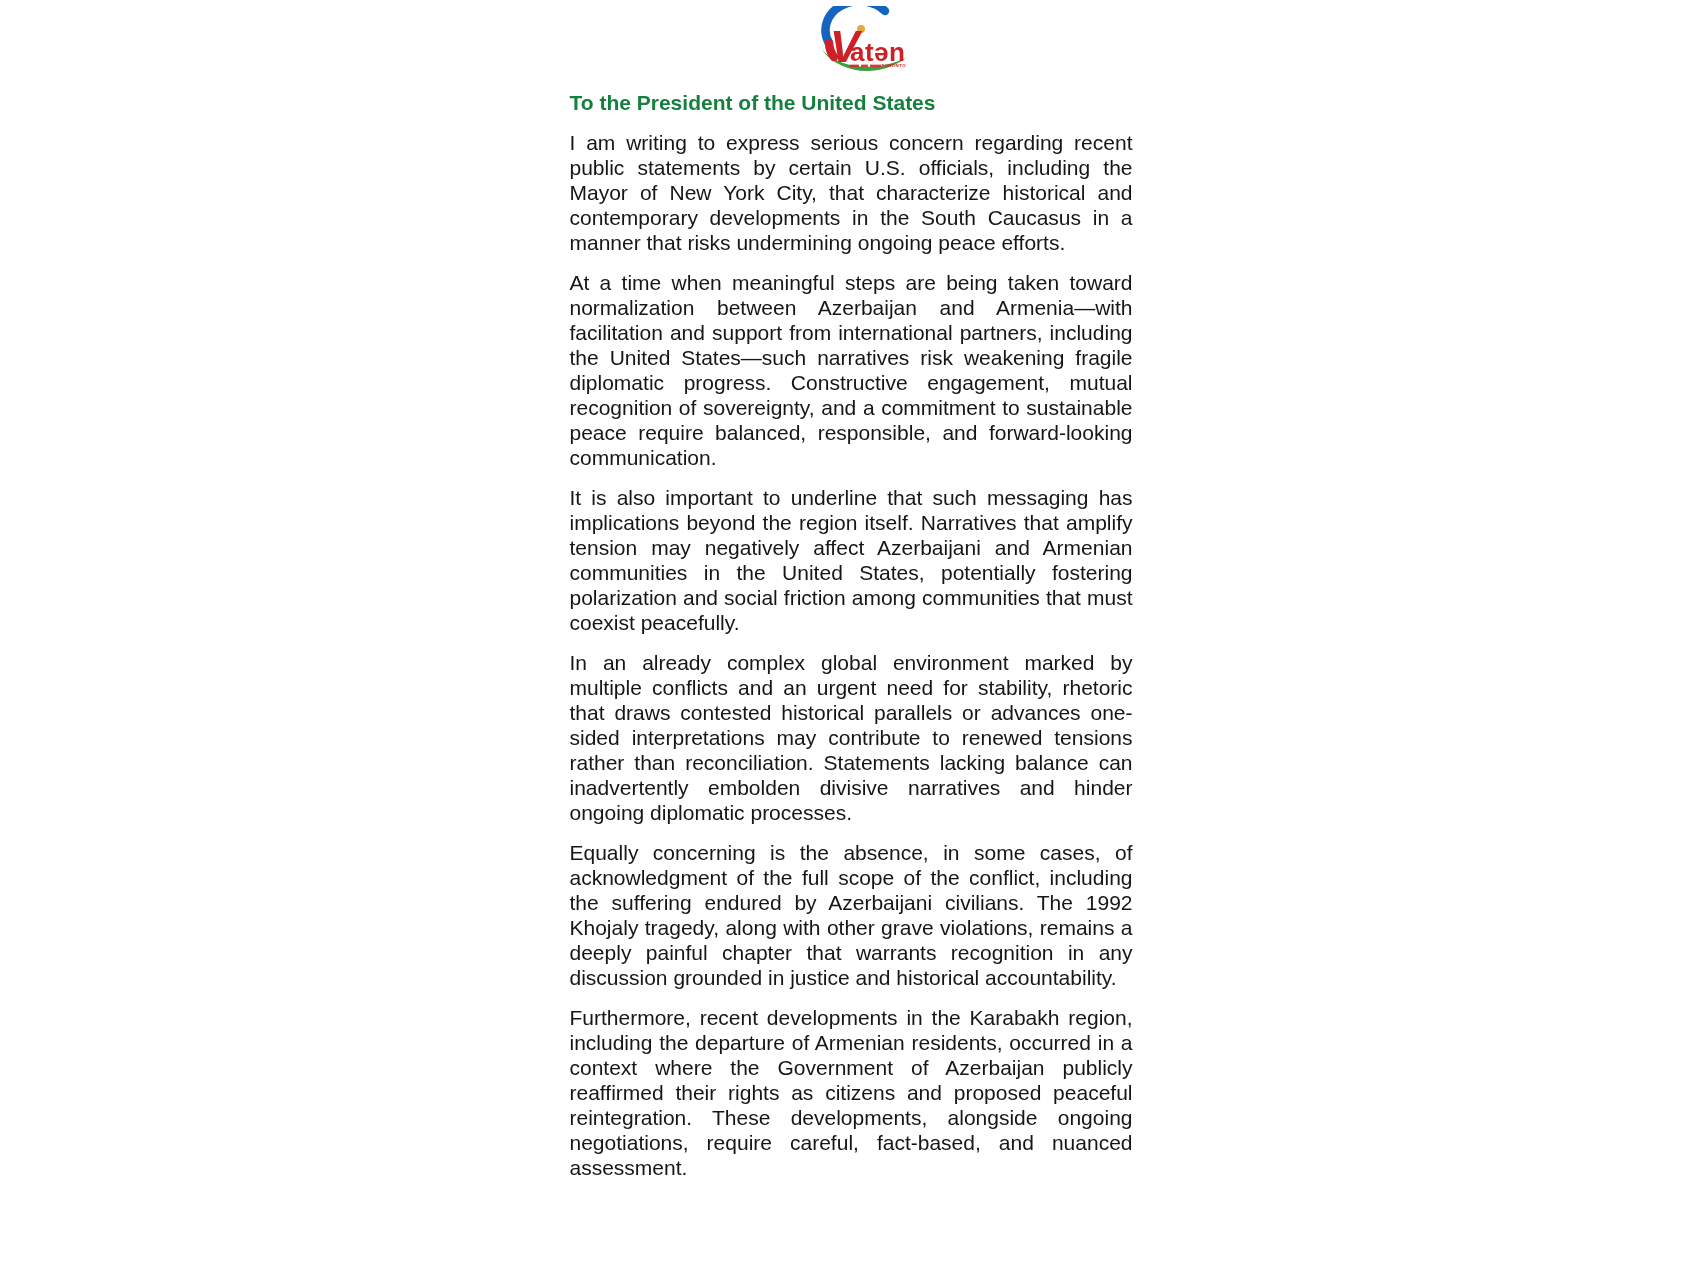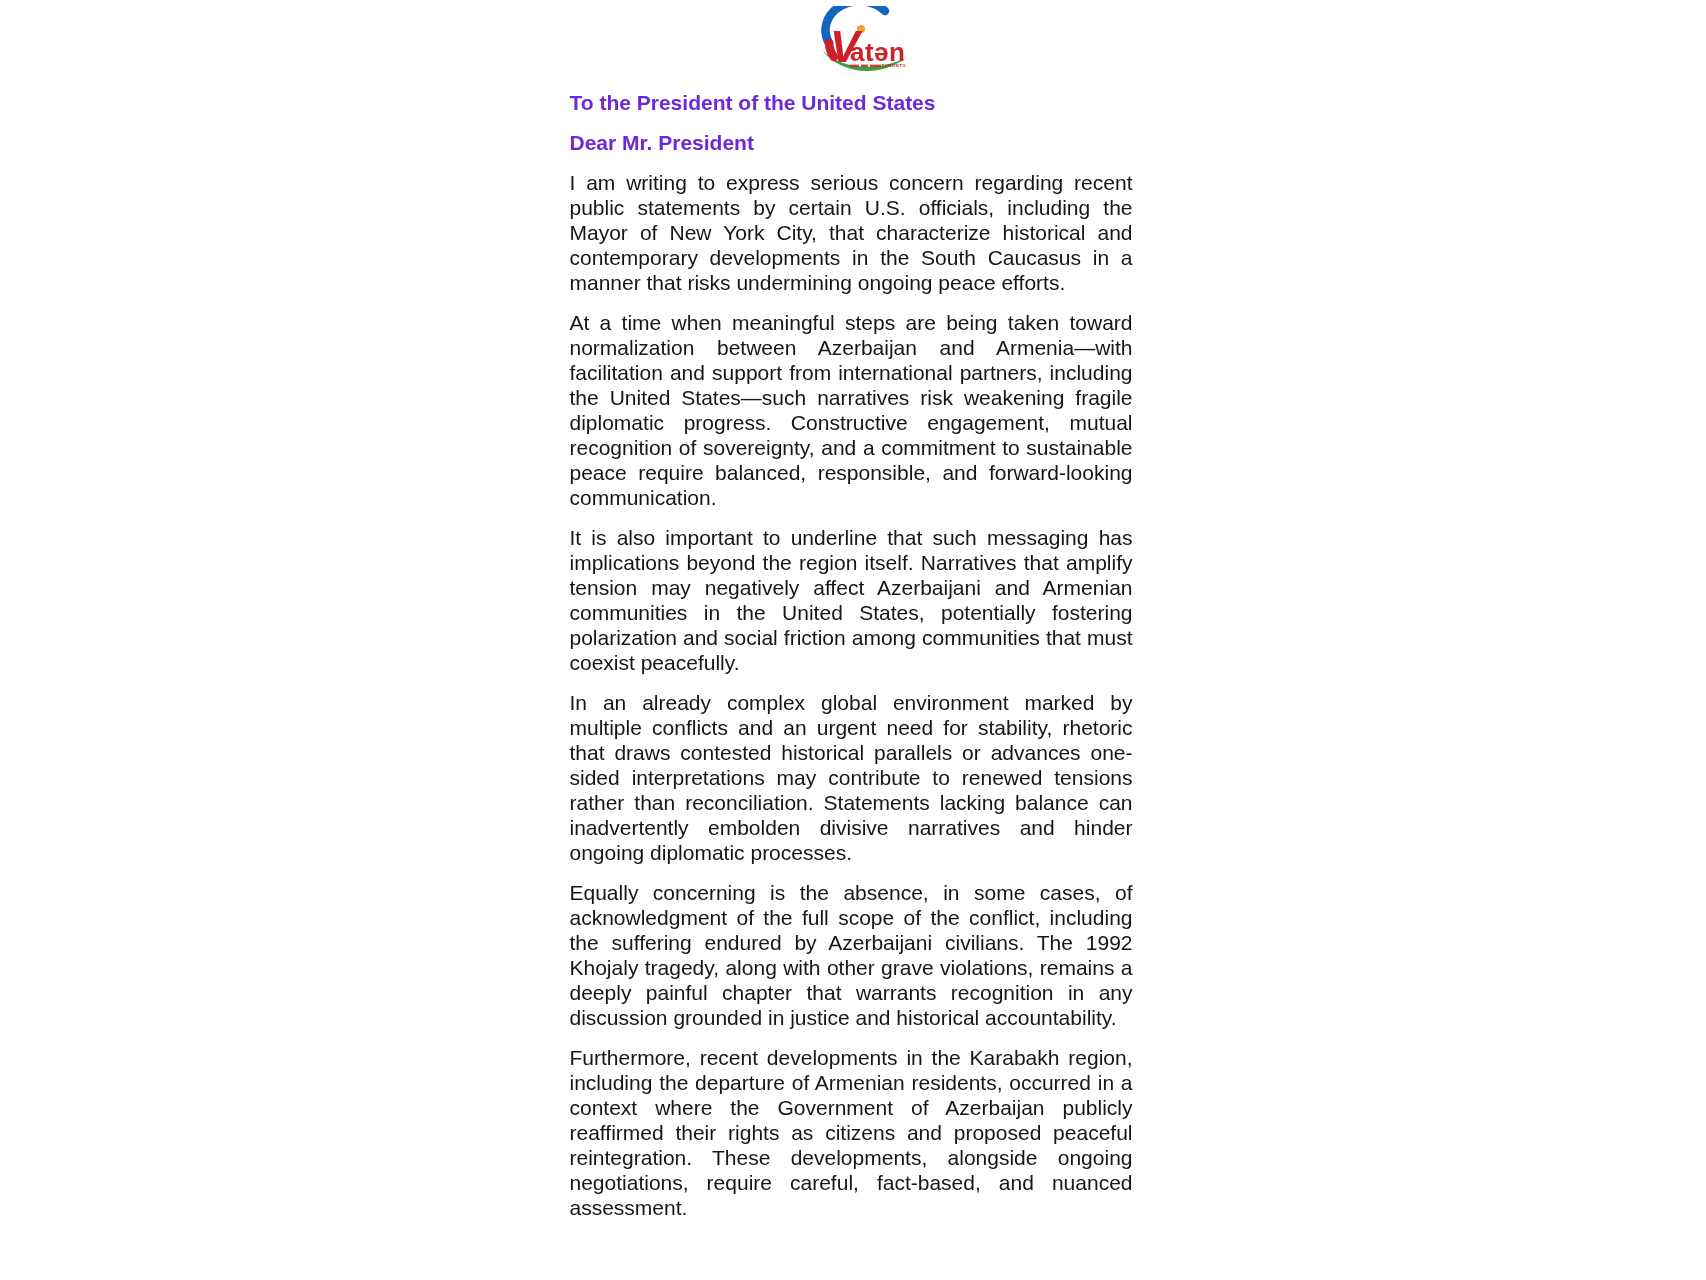--- a/index.html
+++ b/index.html
@@ -31,21 +31,21 @@
     color: #161616;
     font-size: 21px;
     line-height: 25px;
   }
   .letter h1, .letter h2 {
     font-size: 21px;
     line-height: 25px;
     font-weight: bold;
     margin: 0 0 15px 0;
     text-align: left;
-    color: #6d28d9;
+    color: #15803d;
   }
   .letter p {
     margin: 0 4px 15px 0;
     text-align: justify;
     text-justify: inter-word;
   }
   .logo-tagline-text {
     font-weight: bold;
     letter-spacing: 0.4px;
   }
@@ -74,21 +74,20 @@
 
       <rect x="42" y="58.6" width="9" height="2.4" opacity="0.85" fill="#cd2127"></rect>
       <rect x="53" y="58.6" width="7" height="2.4" opacity="0.85" fill="#cd2127"></rect>
       <rect x="62" y="58.6" width="11" height="2.4" opacity="0.85" fill="#cd2127"></rect>
       <text class="logo-tagline-text" x="98" y="61.4" text-anchor="end" font-size="4.4" font-family="Liberation Sans, sans-serif" fill="#cd2127">TORONTO</text>
     </svg>
   </div>
 
   <div class="letter">
     <h1>To the President of the United States</h1>
-    <h2>Dear Mr. President</h2>
     <p>I am writing to express serious concern regarding recent public statements by certain U.S. officials, including the Mayor of New York City, that characterize historical and contemporary developments in the South Caucasus in a manner that risks undermining ongoing peace efforts.</p>
     <p>At a time when meaningful steps are being taken toward normalization between Azerbaijan and Armenia—with facilitation and support from international partners, including the United States—such narratives risk weakening fragile diplomatic progress. Constructive engagement, mutual recognition of sovereignty, and a commitment to sustainable peace require balanced, responsible, and forward-looking communication.</p>
     <p>It is also important to underline that such messaging has implications beyond the region itself. Narratives that amplify tension may negatively affect Azerbaijani and Armenian communities in the United States, potentially fostering polarization and social friction among communities that must coexist peacefully.</p>
     <p>In an already complex global environment marked by multiple conflicts and an urgent need for stability, rhetoric that draws contested historical parallels or advances one-sided interpretations may contribute to renewed tensions rather than reconciliation. Statements lacking balance can inadvertently embolden divisive narratives and hinder ongoing diplomatic processes.</p>
     <p>Equally concerning is the absence, in some cases, of acknowledgment of the full scope of the conflict, including the suffering endured by Azerbaijani civilians. The 1992 Khojaly tragedy, along with other grave violations, remains a deeply painful chapter that warrants recognition in any discussion grounded in justice and historical accountability.</p>
     <p>Furthermore, recent developments in the Karabakh region, including the departure of Armenian residents, occurred in a context where the Government of Azerbaijan publicly reaffirmed their rights as citizens and proposed peaceful reintegration. These developments, alongside ongoing negotiations, require careful, fact-based, and nuanced assessment.</p>
   </div>
 
 </div>
 

